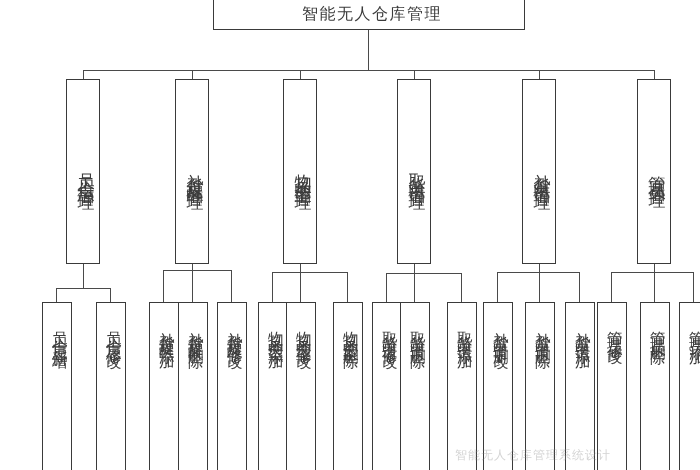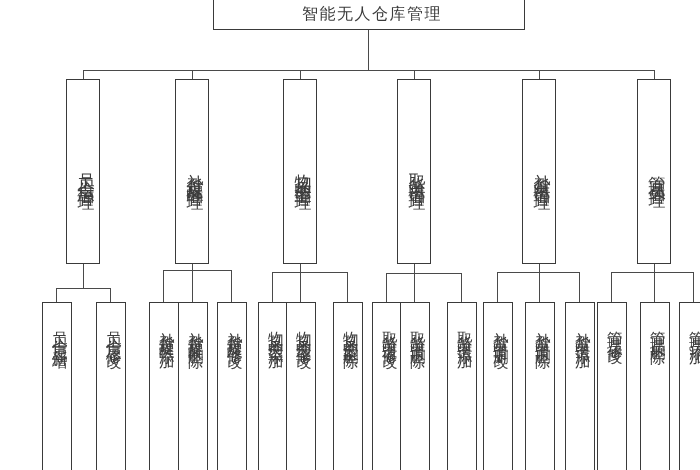--- a/index.html
+++ b/index.html
@@ -202,14 +202,15 @@
   <div class="box lvl3" style="left:597px;">
     <span class="lbl">管理员修改</span>
   </div>
   <div class="box lvl3" style="left:640px;">
     <span class="lbl">管理员删除</span>
   </div>
   <div class="box lvl3" style="left:679px;">
     <span class="lbl">管理员添加</span>
   </div>
 
+  <div class="watermark">智能无人仓库管理系统设计</div>
 
 </div>
 
 </body></html>

